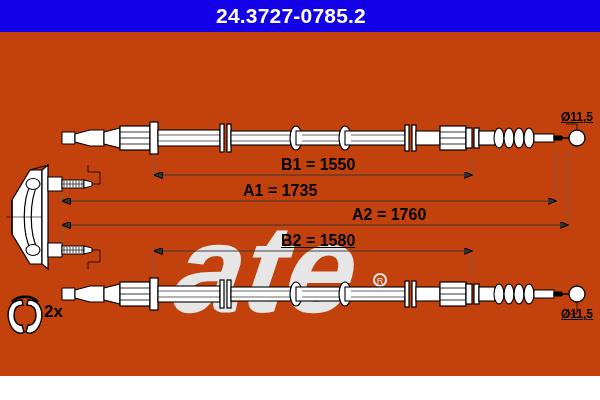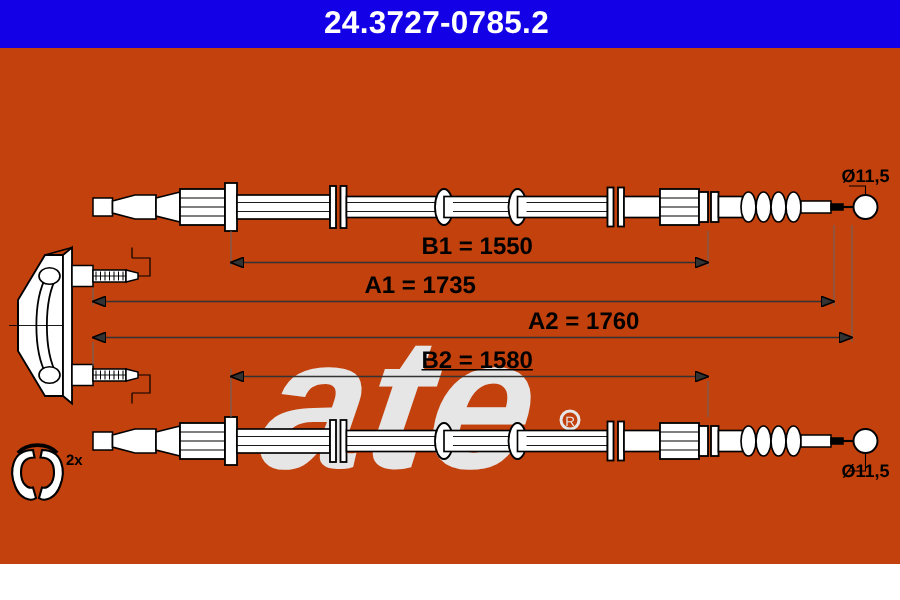--- a/index.html
+++ b/index.html
@@ -54,23 +54,24 @@
   .lbl {
     position: absolute;
     font-family: "Liberation Sans", sans-serif;
     font-size: 16px;
     font-weight: bold;
     color: #000000;
     white-space: nowrap;
   }
   .lbl-dia {
     font-size: 12px;
+    text-decoration: underline;
   }
   .lbl-2x {
-    font-size: 10px;
+    font-size: 17px;
   }
 </style>
 </head>
 <body>
 
 <div id="page">
 
   <div id="header-bar">
     <span class="htext">24.3727-0785.2</span>
     <span class="gap"></span>

